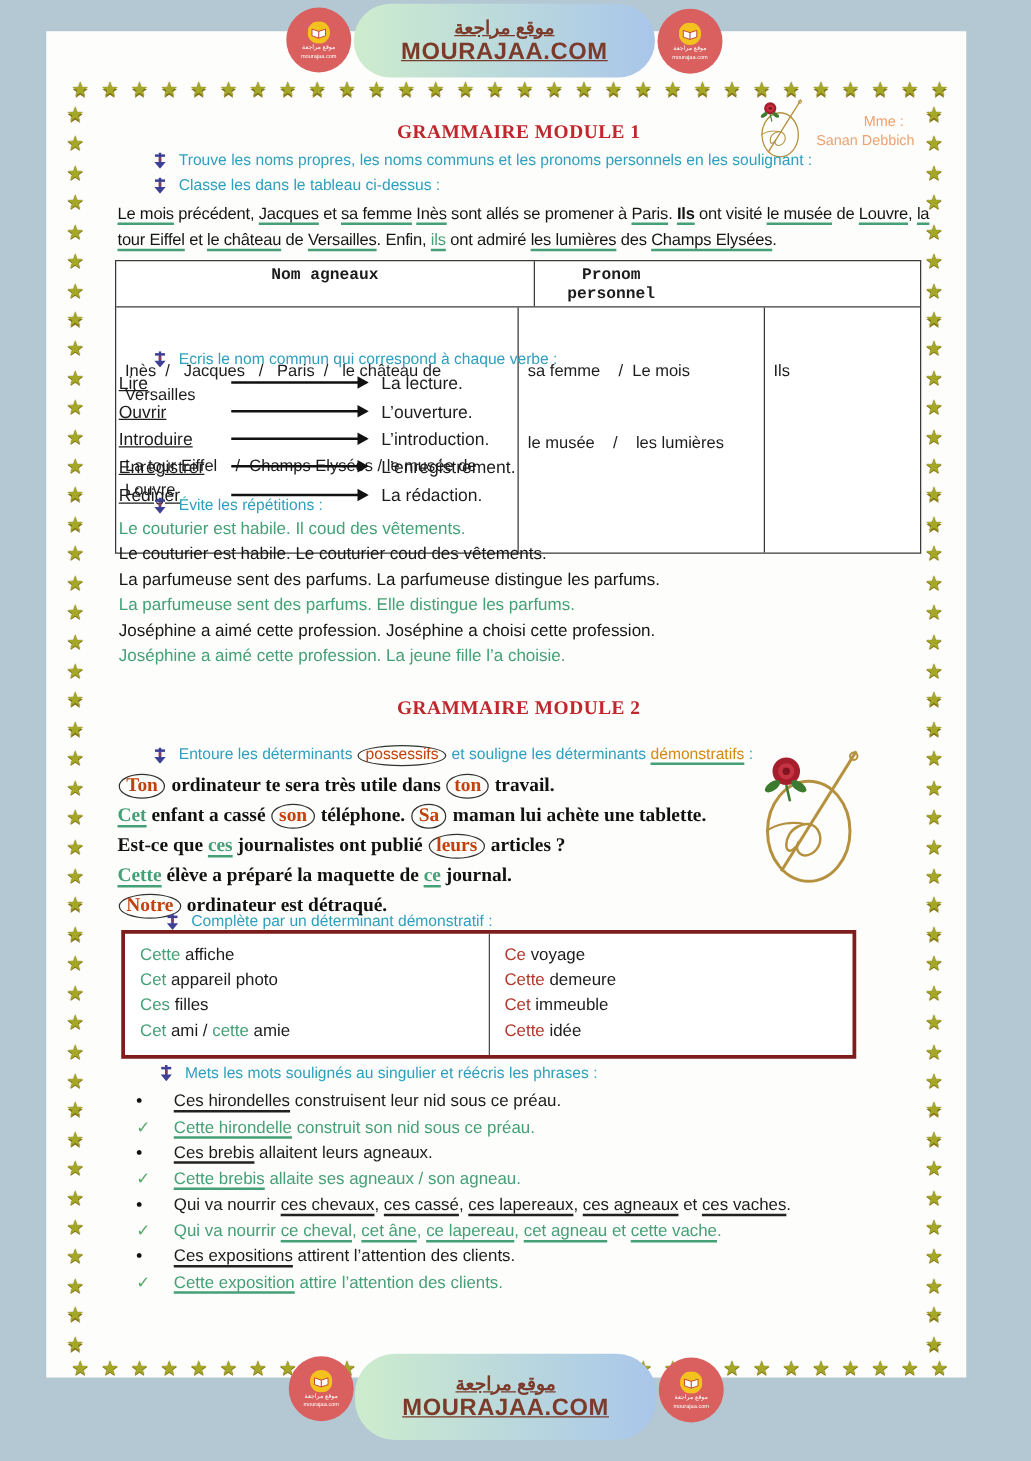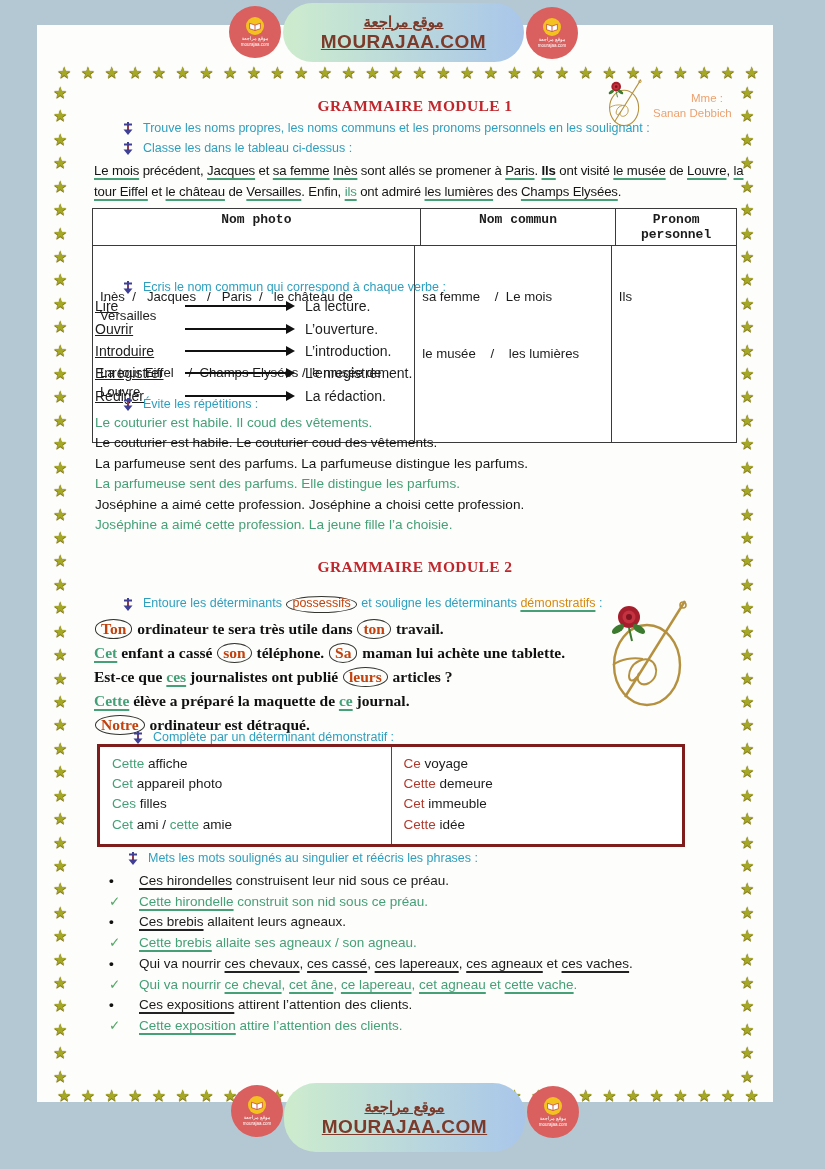--- a/index.html
+++ b/index.html
@@ -296,22 +296,21 @@
       <svg class="bico" width="12" height="13">
           <use href="#bulletArrow"></use>
         </svg>
       <span>Classe les dans le tableau ci-dessus :</span>
     </div>
 
     <div class="abs para" id="paragraph" style="top:135px"><span class="u">Le mois</span><span class=""> précédent, </span><span class="u">Jacques</span><span class=""> et </span><span class="u">sa femme</span><span class=""> </span><span class="u">Inès</span><span class=""> sont allés se promener à </span><span class="u">Paris</span><span class="">. </span><span class="u bold">Ils</span><span class=""> ont visité </span><span class="u">le musée</span><span class=""> de </span><span class="u">Louvre</span><span class="">, </span><span class="u">la tour Eiffel</span><span class=""> et </span><span class="u">le château</span><span class=""> de </span><span class="u">Versailles</span><span class="">. Enfin, </span><span class="u grn">ils</span><span class=""> ont admiré </span><span class="u">les lumières</span><span class=""> des </span><span class="u">Champs Elysées</span><span class="">.</span></div>
 
     <div class="abs t1" style="top:183px">
       <div class="hrow">
-        <div class="c0 hc">Nom photo</div>
-        <div class="c1 hc">Nom commun</div>
+        <div class="c0 hc">Nom agneaux</div>
         <div class="c2 hc">Pronom personnel</div>
       </div>
       <div class="brow">
         <div class="c0 bc">
           <div>Inès  /   Jacques   /   Paris  /   le château de Versailles</div>
           <div>La tour Eiffel    /  Champs Elysées / le musée de Louvre</div>
         </div>
         <div class="c1 bc">
           <div>sa femme    /  Le mois</div>
           <div>le musée    /    les lumières</div>

